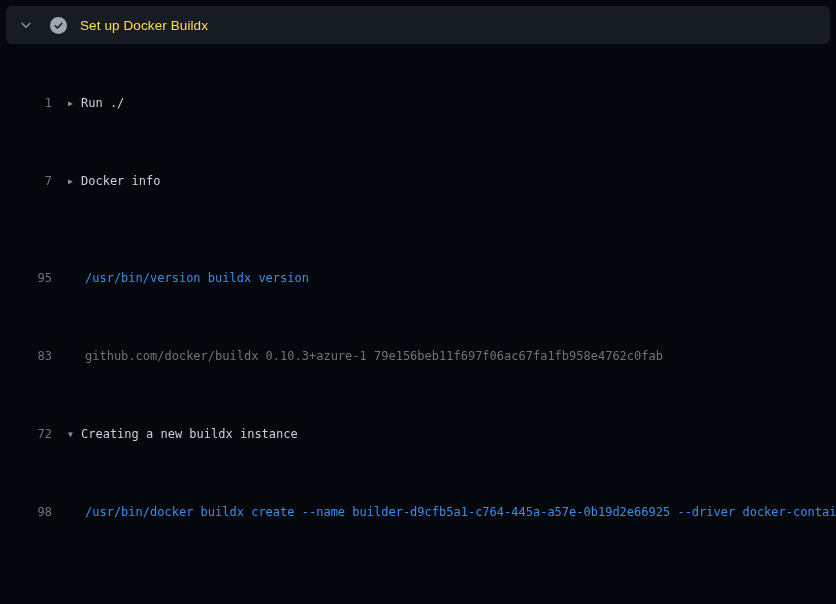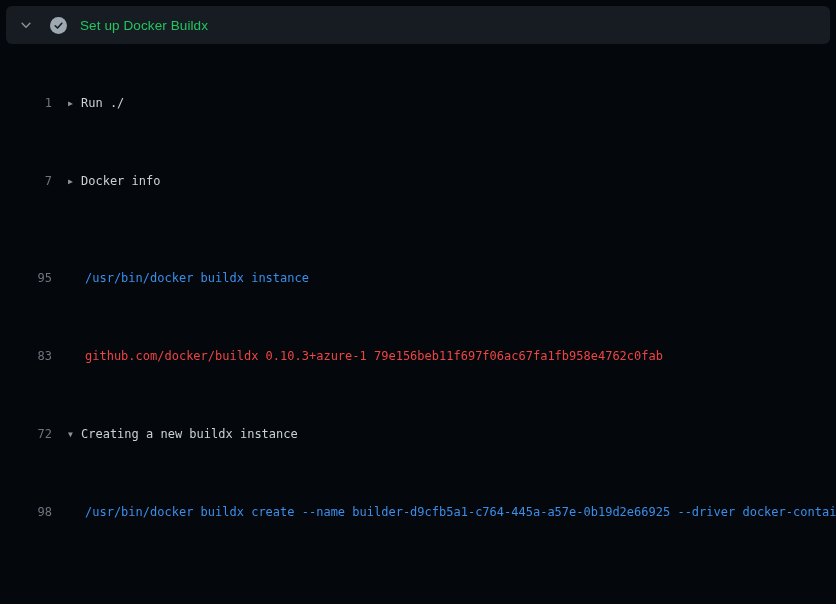--- a/index.html
+++ b/index.html
@@ -26,21 +26,21 @@
   .status-circle {
     width: 17px; height: 17px; border-radius: 50%;
     background: #9ea8b1;
     margin-left: 10px;
     display: flex; align-items: center; justify-content: center;
   }
   .step-title {
     margin-left: 13px;
     font-family: "Liberation Sans", "DejaVu Sans", sans-serif;
     font-size: 13.5px;
-    color: #22c55e;
+    color: #fde047;
     letter-spacing: 0.1px;
   }
   
   .log {
     position: absolute; top: 55px; left: 0; right: 0;
     white-space: pre;
   }
   .row {
     height: 21px; line-height: 21px;
     font-size: 12px;
@@ -57,21 +57,21 @@
   }
   .content { flex: 1 1 auto; overflow: hidden; white-space: pre; }
   .content.group { padding-left: 16px; cursor: pointer; }
   .content.plain { padding-left: 33px; }
   .arrow {
     display: inline-block; width: 13px;
     font-size: 8px; color: #8b949e;
     vertical-align: 1px;
   }
   .gtitle { color: #c9d1d9; margin-top: 8px; }
-  .t-out { color: #ef4444; }
+  .t-out { color: #737373; }
   .t-cmd { color: #3b8eea; }
 </style>
 </head>
 <body>
 
 <div class="step-header">
   <span class="chev-btn">
     <svg width="14" height="14" viewBox="0 0 16 16">
       <path d="M3.5 6 8 10.5 12.5 6" fill="none" stroke="#8b949e" stroke-width="1.6" stroke-linecap="round" stroke-linejoin="round"></path>
     </svg>
@@ -91,21 +91,21 @@
   </div>
 
   <div class="row">
     <span class="num">7</span>
     <span class="content group"><span class="arrow">▶</span><span class="gtitle">Docker info</span></span>
   </div>
 
 
   <div class="row">
     <span class="num">95</span>
-    <span class="content plain"><span class="t-cmd">/usr/bin/docker buildx instance</span></span>
+    <span class="content plain"><span class="t-cmd">/usr/bin/version buildx version</span></span>
   </div>
 
   <div class="row">
     <span class="num">83</span>
     <span class="content plain"><span class="t-out">github.com/docker/buildx 0.10.3+azure-1 79e156beb11f697f06ac67fa1fb958e4762c0fab</span></span>
   </div>
 
   <div class="row">
     <span class="num">72</span>
     <span class="content group"><span class="arrow">▼</span><span class="gtitle">Creating a new buildx instance</span></span>

